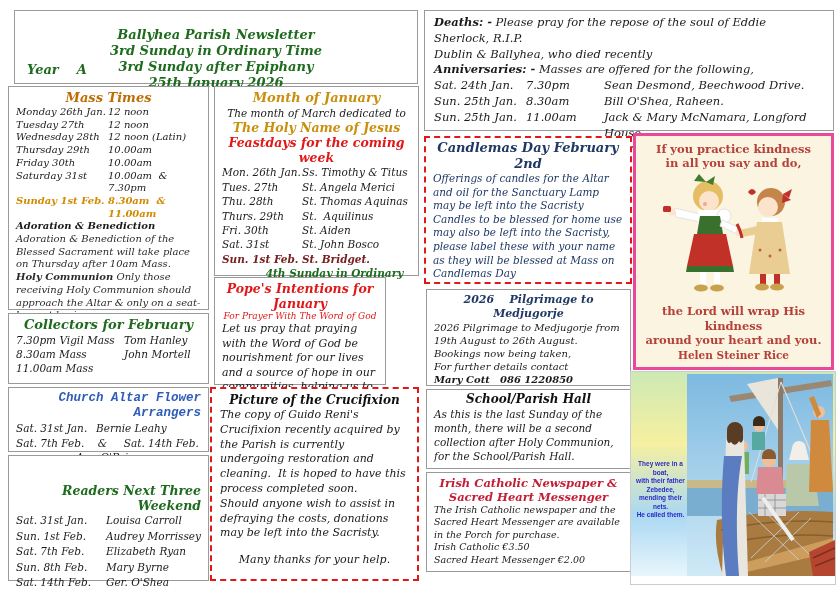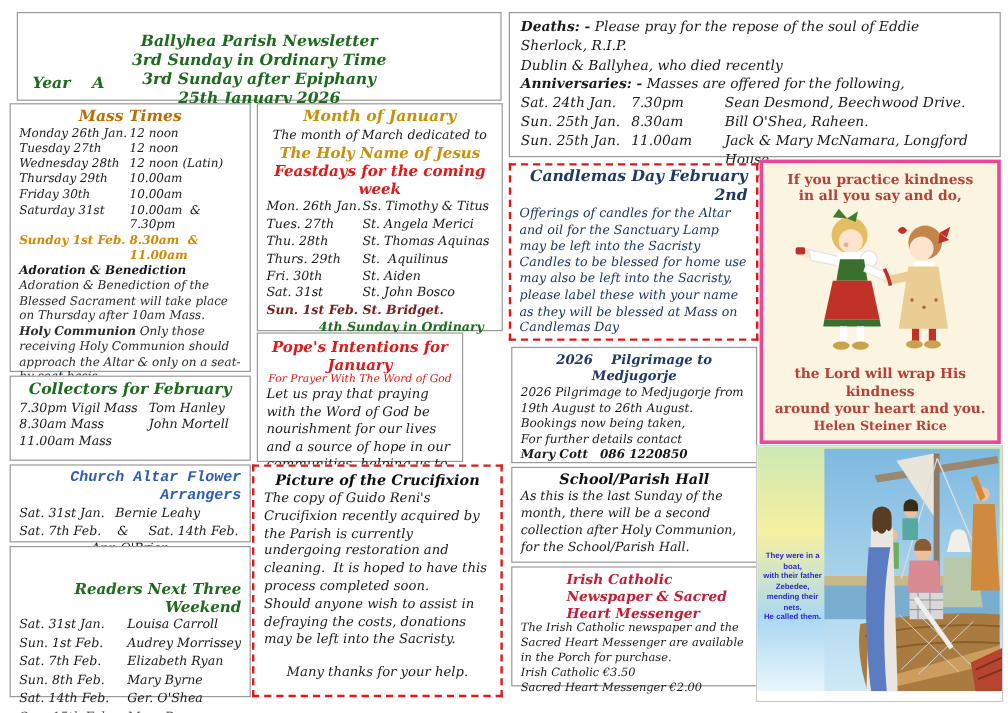--- a/index.html
+++ b/index.html
@@ -63,34 +63,34 @@
   #crucifixion .thanks { text-align:center; margin-top:12px; }
 
   
   #deaths { left:424px; top:10px; width:410px; height:121px; font-size:11.5px; line-height:15.8px; padding:4px 9px; }
   .d-date { width:92px; flex-shrink:0; }
   .d-time { width:78px; flex-shrink:0; }
 
   
   #candlemas { left:424px; top:136px; width:208px; height:148px; color:#1f3864;
                font-size:10.5px; line-height:13.6px; padding:2px 7px; }
-  #candlemas .hd { font-weight:bold; text-align:right; font-size:13px; line-height:16px; }
+  #candlemas .hd { font-weight:bold; text-align:center; font-size:13px; line-height:16px; }
 
   
   #pilgrimage { left:426px; top:289px; width:205px; height:97px; font-size:10px; line-height:13px; }
   #pilgrimage .hd { color:#1f3864; font-weight:bold; text-align:center; font-size:11px; line-height:14px; }
   .contact-line .b { margin-right:10px; }
 
   
   #school { left:426px; top:389px; width:205px; height:80px; font-size:10.5px; line-height:14px; padding:2px 7px; }
   #school .hd { color:#111; font-weight:bold; text-align:center; font-size:12px; line-height:15px; }
 
   
   #irish { left:426px; top:472px; width:205px; height:100px; font-size:9.5px; line-height:12.4px; }
-  #irish .hd { color:#c41d36; font-weight:bold; text-align:left; font-size:11.5px; line-height:14px;margin-left:38px; }
+  #irish .hd { color:#c41d36; font-weight:bold; text-align:center; font-size:11.5px; line-height:14px; }
 
   
   #kindness { left:633px; top:133px; width:201px; height:237px; background:#fbf4e1;
               border:3px solid #ec4899; font-style:normal; color:#b5413a; font-weight:bold;
               text-align:center; padding:0; }
   .k-top { font-size:11.5px; line-height:14px; margin-top:6px; }
   .k-bottom { font-size:11.5px; line-height:14.5px; margin-top:-2px; }
   .k-author { font-size:10.5px; margin-top:1px; }
 
   

